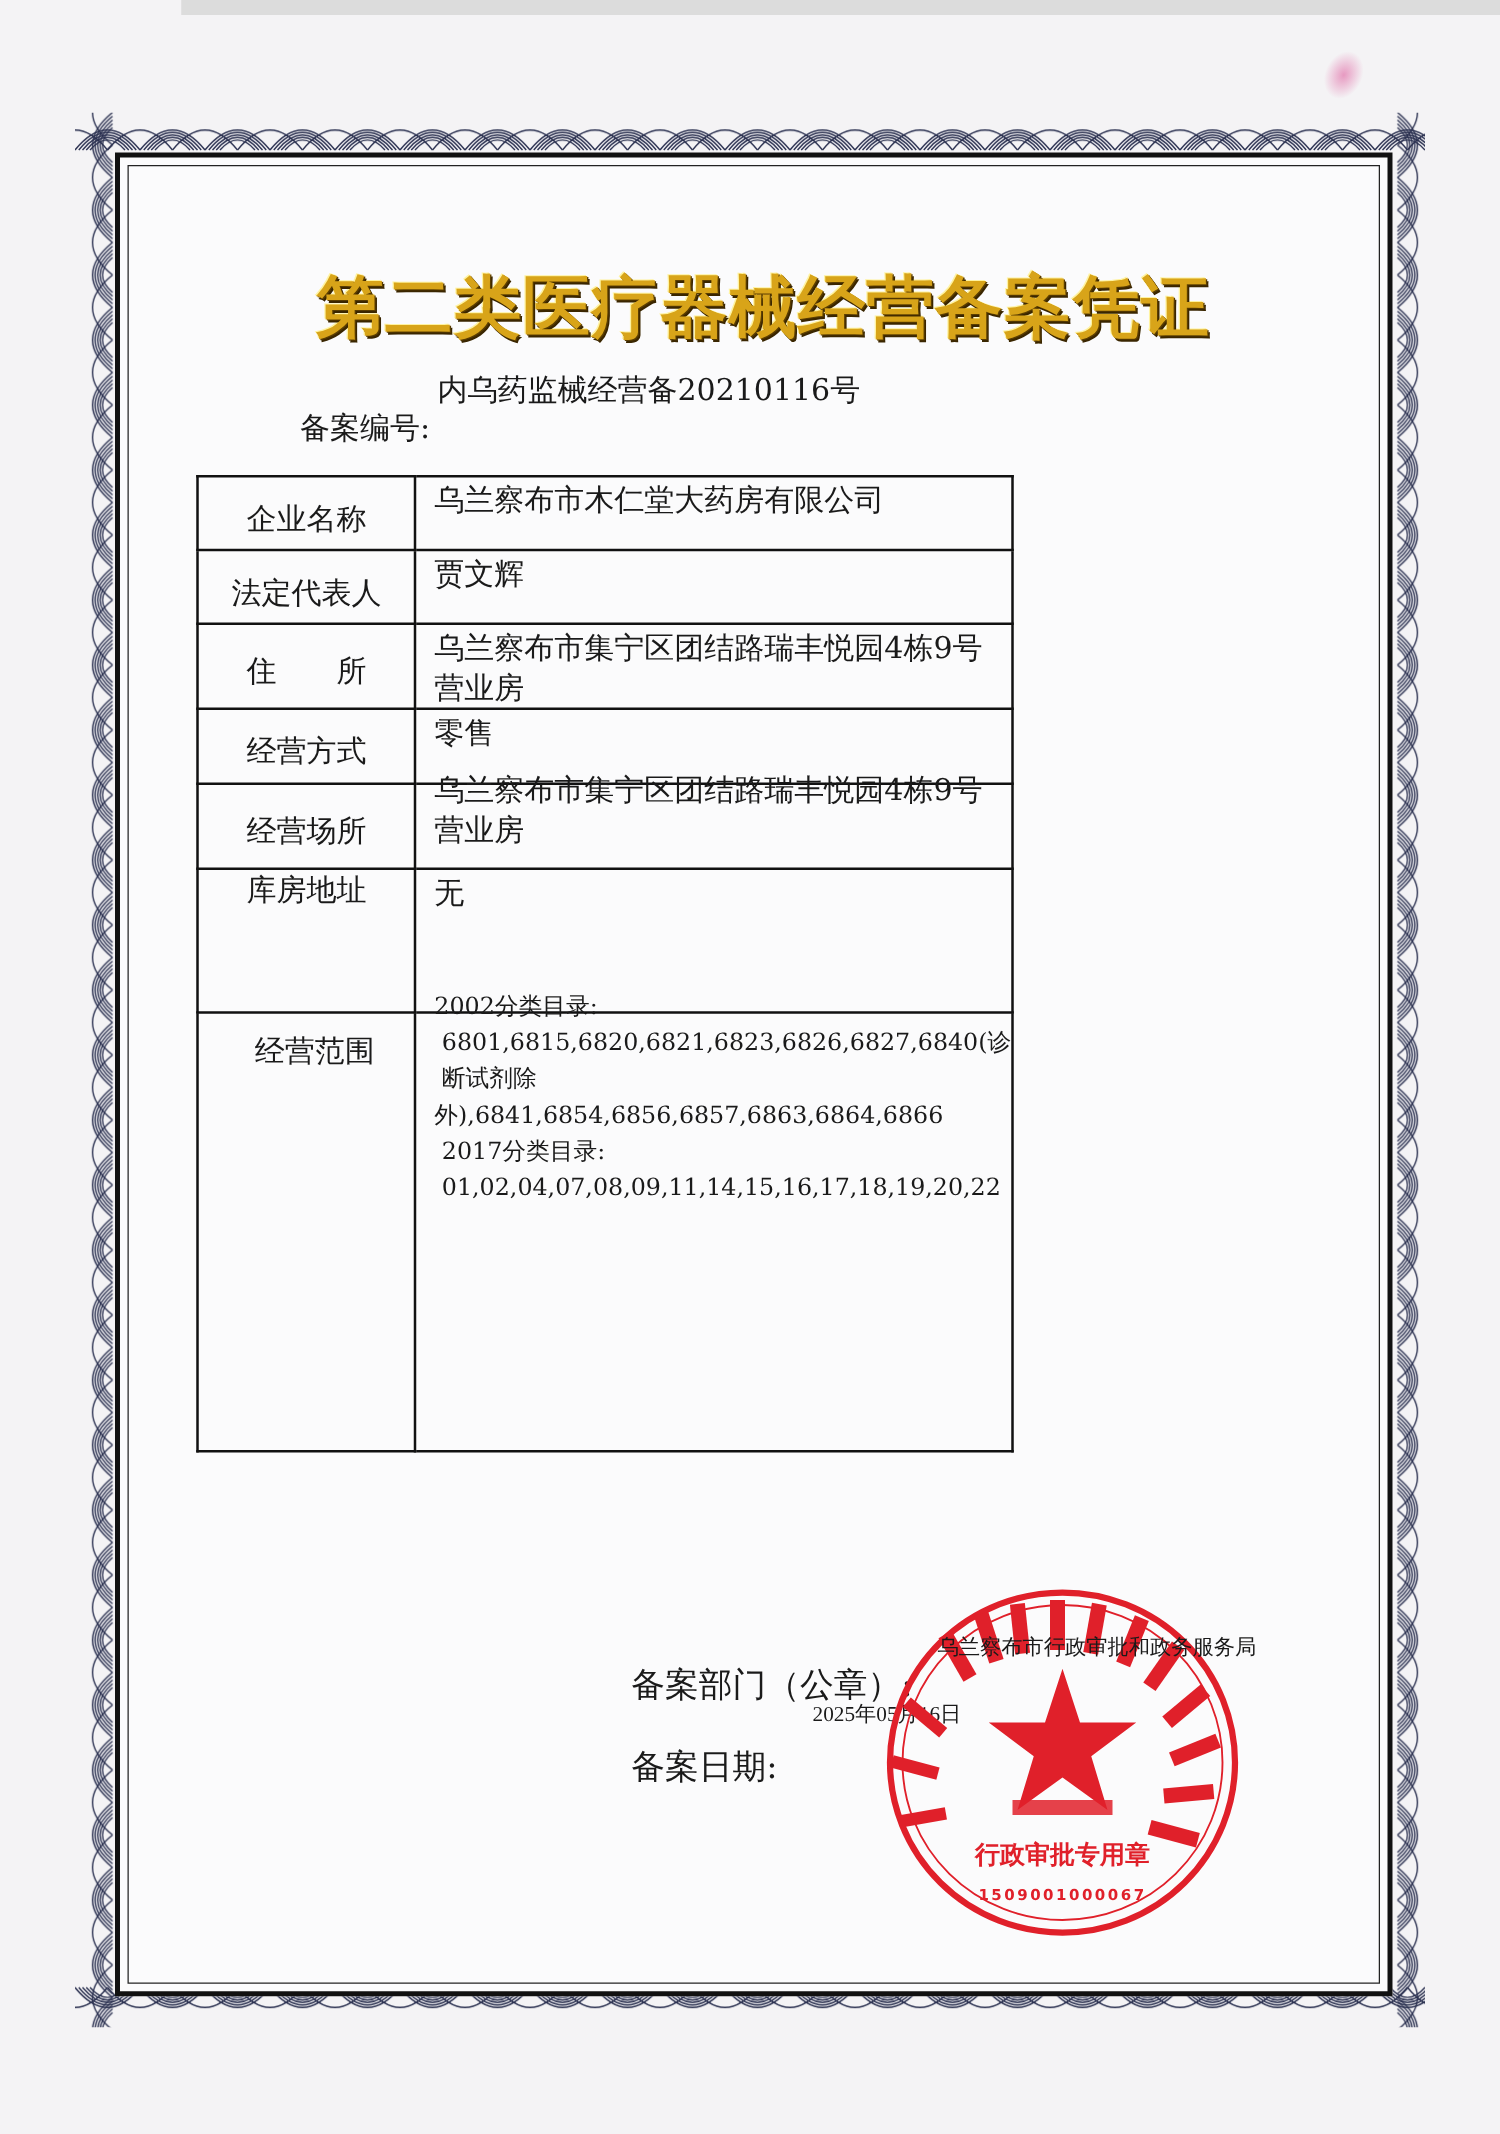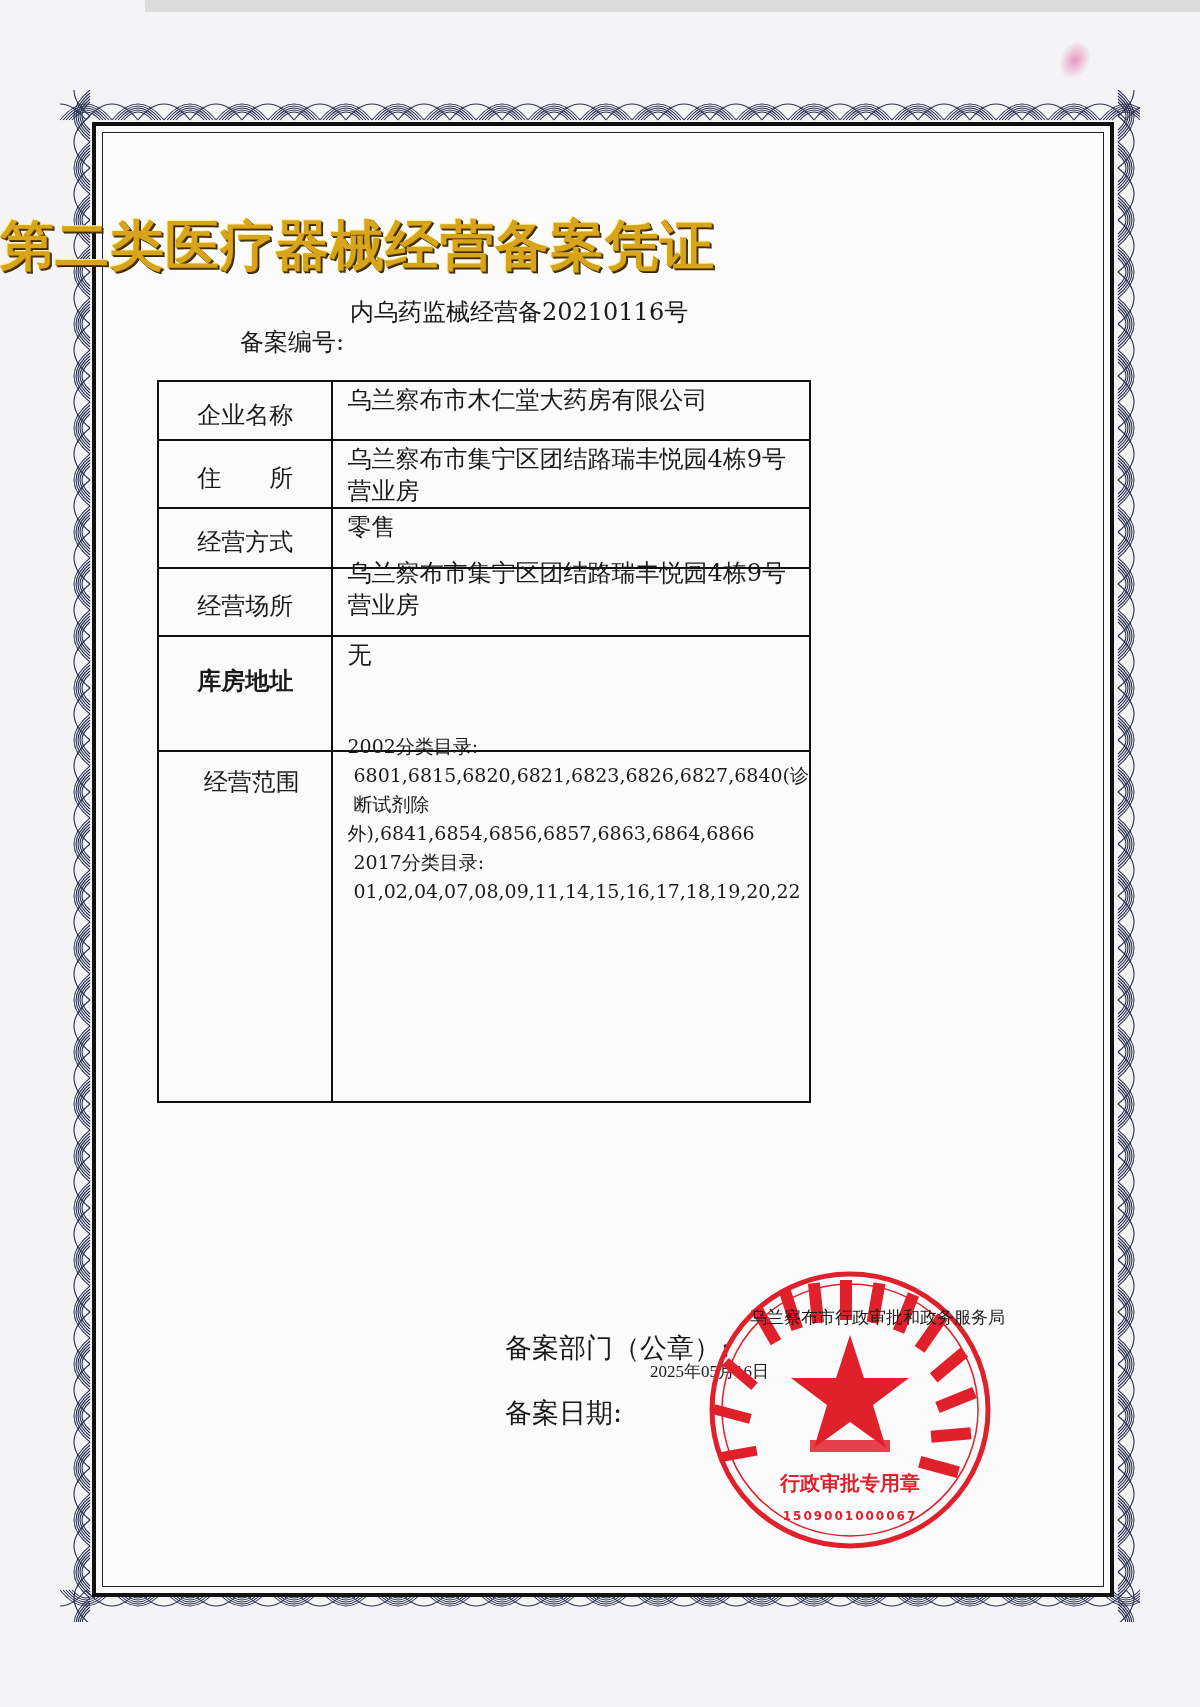--- a/index.html
+++ b/index.html
@@ -4,21 +4,21 @@
 <style>
   html,body{margin:0;padding:0;}
   body{width:1200px;height:1707px;background:#f4f3f5;position:relative;overflow:hidden;
        font-family:"DejaVu Serif","Liberation Serif",serif;color:#1a1a1a;}
   .top-strip{position:absolute;left:145px;top:0;width:1055px;height:12px;background:#dcdcdc;}
   .smudge{position:absolute;left:1060px;top:40px;width:30px;height:40px;border-radius:50%;
           background:radial-gradient(ellipse at center,rgba(220,80,150,.55),rgba(220,80,150,0) 70%);transform:rotate(25deg);}
   .guilloche{position:absolute;left:60px;top:90px;width:1080px;height:1532px;}
   .frame-outer{position:absolute;left:92px;top:122px;width:1022px;height:1475px;border:4px solid #111;box-sizing:border-box;background:#fbfbfc;}
   .frame-inner{position:absolute;left:102px;top:132px;width:1002px;height:1455px;border:1.5px solid #222;box-sizing:border-box;}
-  .title{position:absolute;left:0;width:968px;top:210px;text-align:left;font-size:54px;font-weight:bold;letter-spacing:1px;
+  .title{position:absolute;left:0;width:968px;top:210px;text-align:right;font-size:54px;font-weight:bold;letter-spacing:1px;
          color:#d8a419;text-shadow:1px 1px 0 #5a3d00,2px 2px 0 #3a2600,-1px -1px 0 #fff3a0;
          font-family:"DejaVu Serif","Liberation Serif",serif;}
   .record-no{position:absolute;left:350px;top:296px;font-size:24px;}
   .record-label{position:absolute;left:240px;top:326px;font-size:24px;}
   table.info{position:absolute;left:157px;top:380px;width:654px;border-collapse:collapse;}
   table.info td{border:2px solid #111;vertical-align:top;padding:0;font-size:24px;}
   td.lbl{width:205px;text-align:center;vertical-align:middle !important;}
   td.lbl .lbl-text{display:block;padding-top:8px;}
   td.val{padding:2px 0 0 14px !important;font-size:20px;}
   .r-name td{height:55px;}
@@ -107,41 +107,47 @@
 <div class="record-label">备案编号:</div>
 
 <table class="info">
   <tbody>
       <tr class="r-name">
     <td class="lbl">
           <span class="lbl-text">企业名称</span>
         </td>
     <td class="val"><span>乌兰察布市木仁堂大药房有限公司</span></td>
   </tr>
+  <tr class="r-legal">
+    <td class="lbl">
+          <span class="lbl-text">法定代表人</span>
+        </td>
+    <td class="val"><span>贾文辉</span></td>
+  </tr>
   <tr class="r-addr">
     <td class="lbl">
           <span class="lbl-text">住　　所</span>
         </td>
     <td class="val"><span>乌兰察布市集宁区团结路瑞丰悦园4栋9号营业房</span></td>
   </tr>
   <tr class="r-mode">
     <td class="lbl">
           <span class="lbl-text">经营方式</span>
         </td>
     <td class="val"><span>零售</span></td>
   </tr>
   <tr class="r-site">
     <td class="lbl">
           <span class="lbl-text">经营场所</span>
         </td>
     <td class="val" style="position:relative;"><span style="position:relative;top:-14px;">乌兰察布市集宁区团结路瑞丰悦园4栋9号营业房</span></td>
   </tr>
   <tr class="r-store">
     <td class="lbl" style="vertical-align:top !important;">
-          <span class="lbl-text" style="padding-top:28px;font-weight:bold;">库房地址</span>
+          <span class="lbl-text" style="padding-top:0;">库房地址</span>
         </td>
     <td class="val"><span>无</span></td>
   </tr>
   <tr class="r-scope">
     <td class="lbl" style="vertical-align:top !important;">
           <span class="lbl-text" style="padding-top:14px;margin-left:13px;">经营范围</span>
         </td>
     <td class="val" style="position:relative;">
       <div class="scope-box" style="position:relative;top:-26px;">
         <div>2002分类目录:</div>

